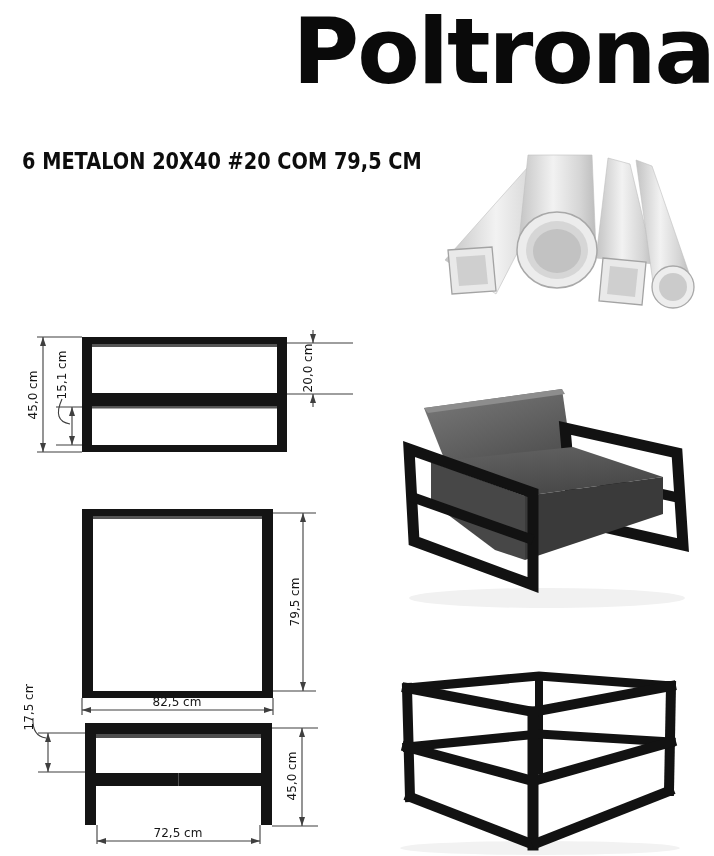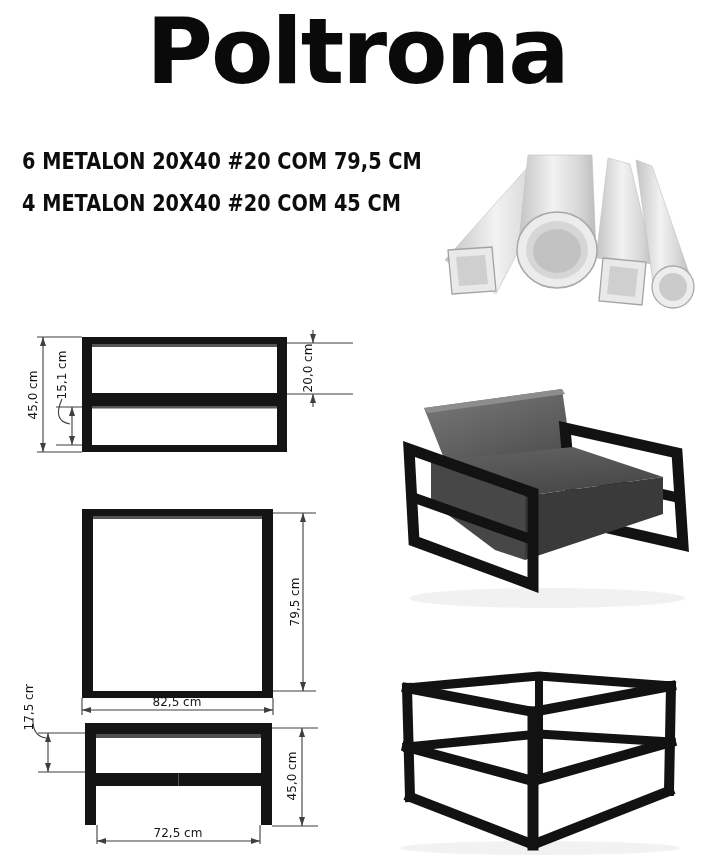--- a/index.html
+++ b/index.html
@@ -1,36 +1,35 @@
 <!DOCTYPE html>
 <html><head>
 <meta charset="utf-8">
 <style>
   html,body{margin:0;padding:0;background:#fff;}
   .page{position:relative;width:714px;height:856px;background:#fff;overflow:hidden;
         font-family:"DejaVu Sans","Liberation Sans",sans-serif;color:#111;}
   .abs{position:absolute;}
-  .title{left:0;top:0;width:714px;height:104px;line-height:104px;text-align:center;
+  .title{left:0;top:0;width:714px;height:104px;line-height:104px;text-align:right;
          font-size:91px;font-weight:bold;letter-spacing:-2px;color:#0a0a0a;white-space:nowrap;}
   .materials{left:22px;top:140px;}
   .mat-row{height:42px;line-height:42px;white-space:nowrap;text-decoration:underline;}
   .mat-row span{display:inline-block;transform:scaleX(0.84);transform-origin:0 50%;
                 font-size:23px;font-weight:bold;color:#0d0d0d;letter-spacing:0px;}
   svg text{font-family:"DejaVu Sans","Liberation Sans",sans-serif;font-size:12px;fill:#161616;}
 </style>
 </head>
 <body>
 
 <div class="page">
 
   <div class="abs title">Poltrona</div>
 
   <div class="abs materials">
     <div class="mat-row"><span>6 METALON 20X40 #20 COM 79,5 CM</span></div>
-    <div class="mat-row"><span>4 METALON 20X40 #20 COM 45 CM</span></div>
   </div>
 
   <svg class="abs" style="left:440px;top:150px" width="274" height="165" viewBox="0 0 274 165">
     <defs>
       <linearGradient id="gTube" x1="0" y1="0" x2="1" y2="0">
         <stop offset="0" stop-color="#c3c3c3"></stop>
           <stop offset="0.45" stop-color="#f2f2f2"></stop>
         <stop offset="0.8" stop-color="#d5d5d5"></stop>
           <stop offset="1" stop-color="#bcbcbc"></stop>
       </linearGradient>

